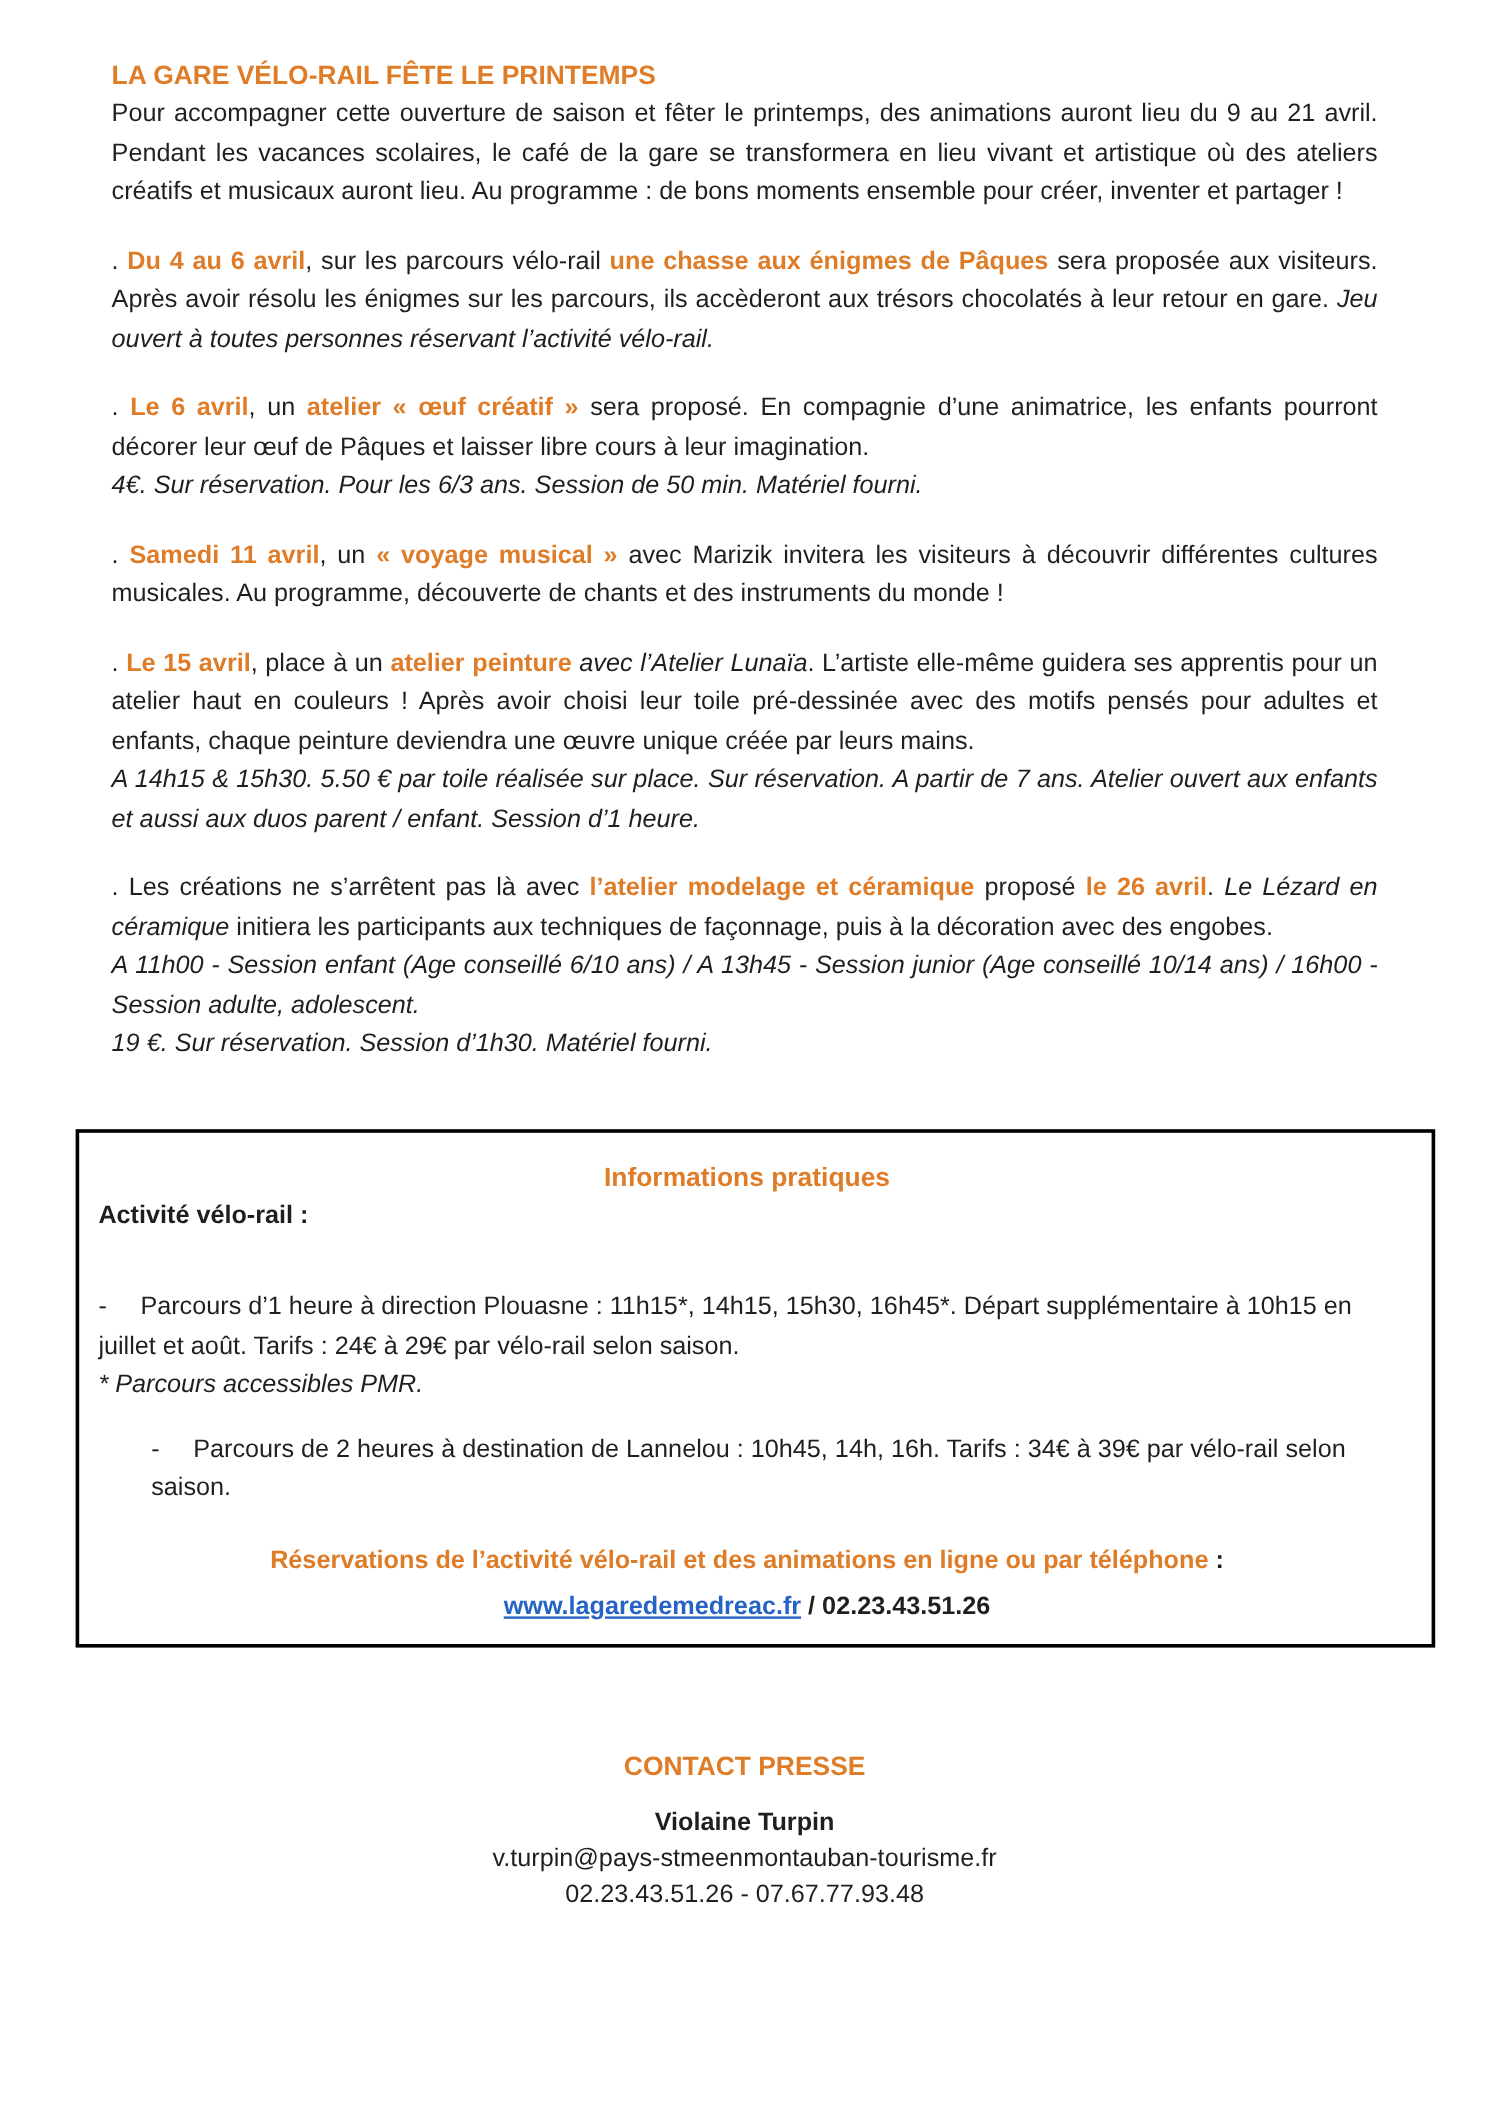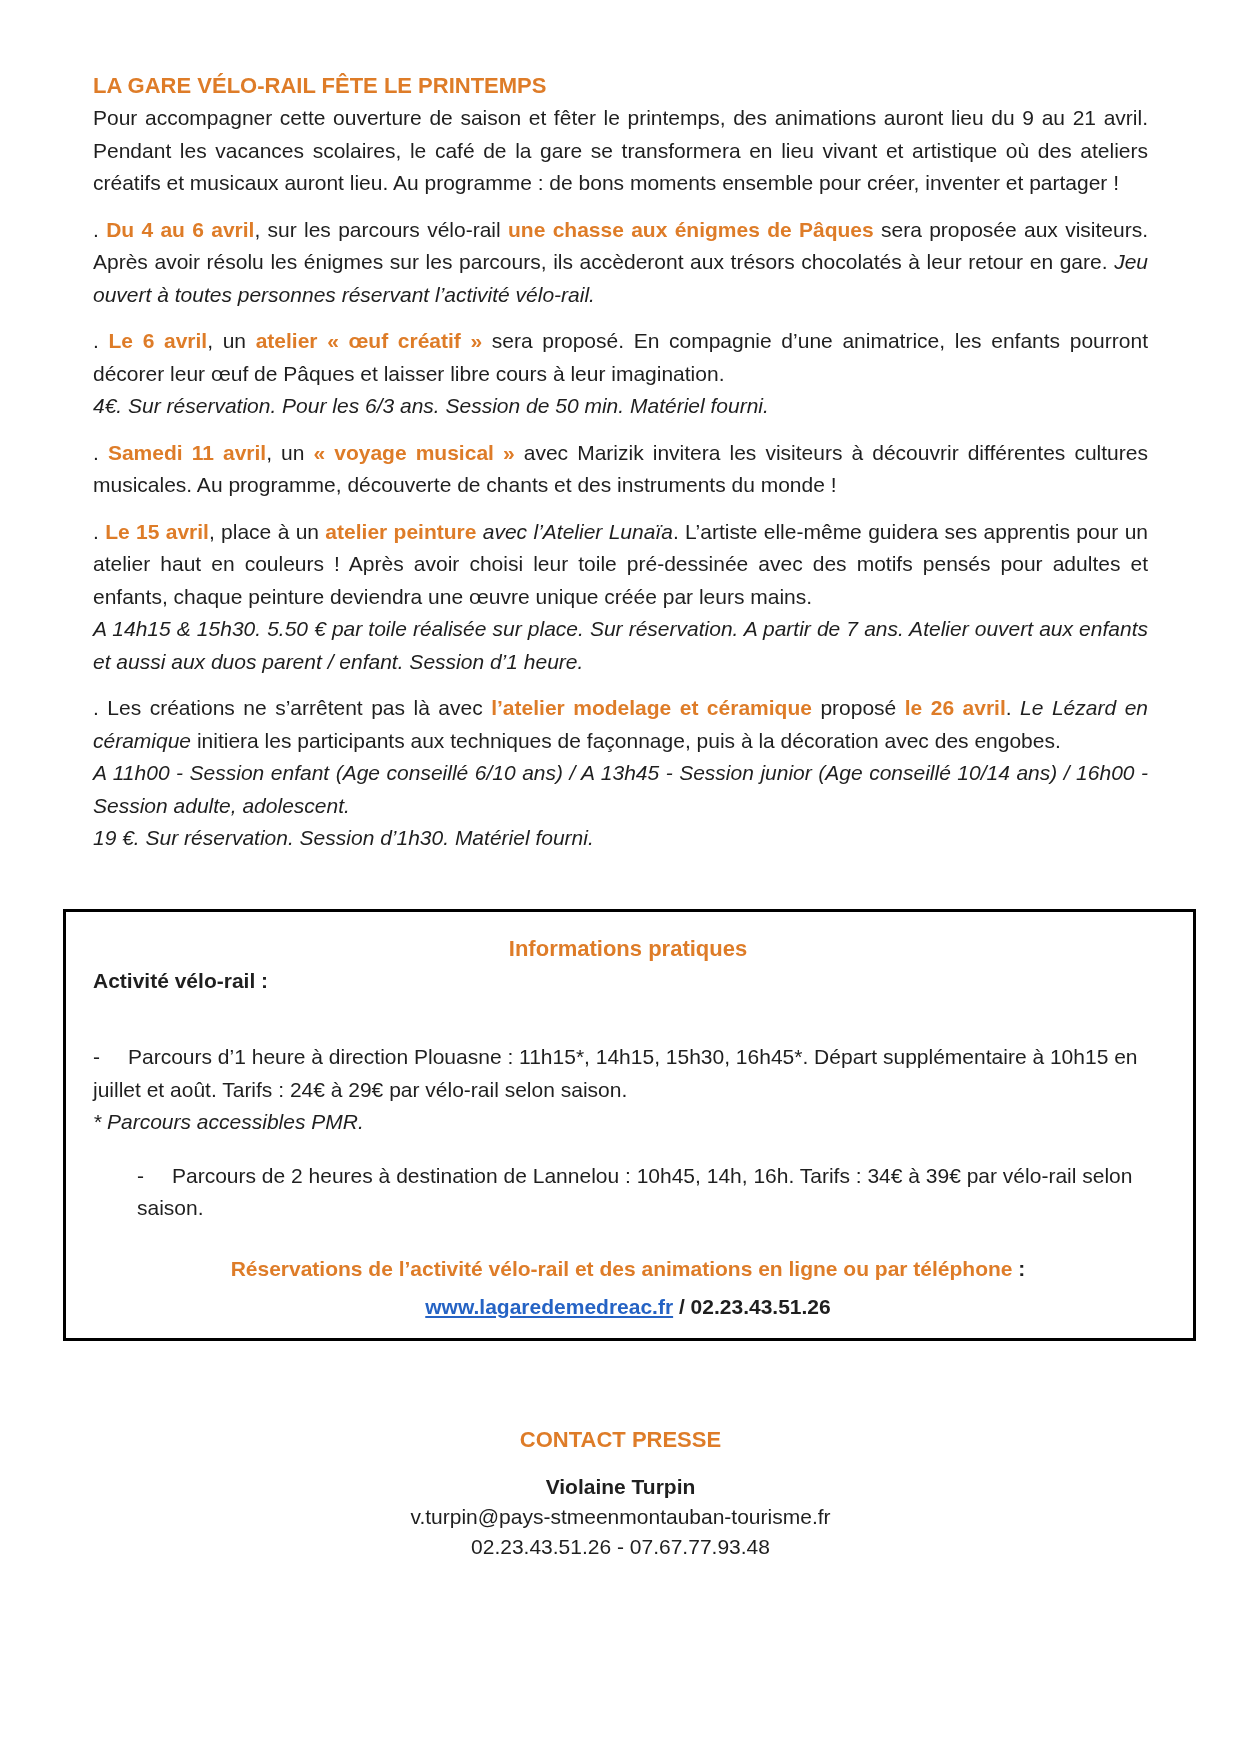--- a/index.html
+++ b/index.html
@@ -7,39 +7,39 @@
   html,body { background:#fff; }
   .page {
     position:relative;
     width:1241px; height:1755px;
     background:#fff;
     font-family:"Liberation Sans", sans-serif;
     font-size:21px; line-height:32.5px;
     color:var(--ink);
     overflow:hidden;
   }
-  .content { padding:69px 93px 0 93px; }
+  .content { padding:46px 93px 0 93px; }
   h1.doc-title {
     font-size:22px; line-height:33px; font-weight:bold;
     color:var(--accent); margin:0;
   }
   .body-text p { text-align:justify; margin:0; }
-  .body-text p.gap { margin-top:14px; }
+  .body-text p.gap { margin-top:25px; }
   p.center { text-align:center; }
   .r-p {}
   .r-ob { color:var(--accent); font-weight:bold; }
   .r-b  { font-weight:bold; }
   .r-i  { font-style:italic; }
   a.r-link { color:var(--link); font-weight:bold; text-decoration:underline; }
   .tab { display:inline-block; width:28px; }
   .h { font-size:22px; line-height:33px; }
   .info-box {
     margin:54px 45px 0 63px;
     border:3px solid #000;
-    padding:20px 30px 14px 27px;
+    padding:20px 30px 14px 16px;
   }
   .info-box p { margin:0; }
   .info-box p.gap { margin-top:21px;margin-left:44px; }
   .info-box p.gap-lg { margin-top:44px; }
   .info-box p.gap-sm { margin-top:6px; }
   .info-box p.gap-md { margin-top:28px; }
   .footer { margin-top:82px; text-align:center; }
   .footer p { margin:0; line-height:30px; }
   .footer p.gap { margin-top:16px; }
   .footer p.h { line-height:33px; }

